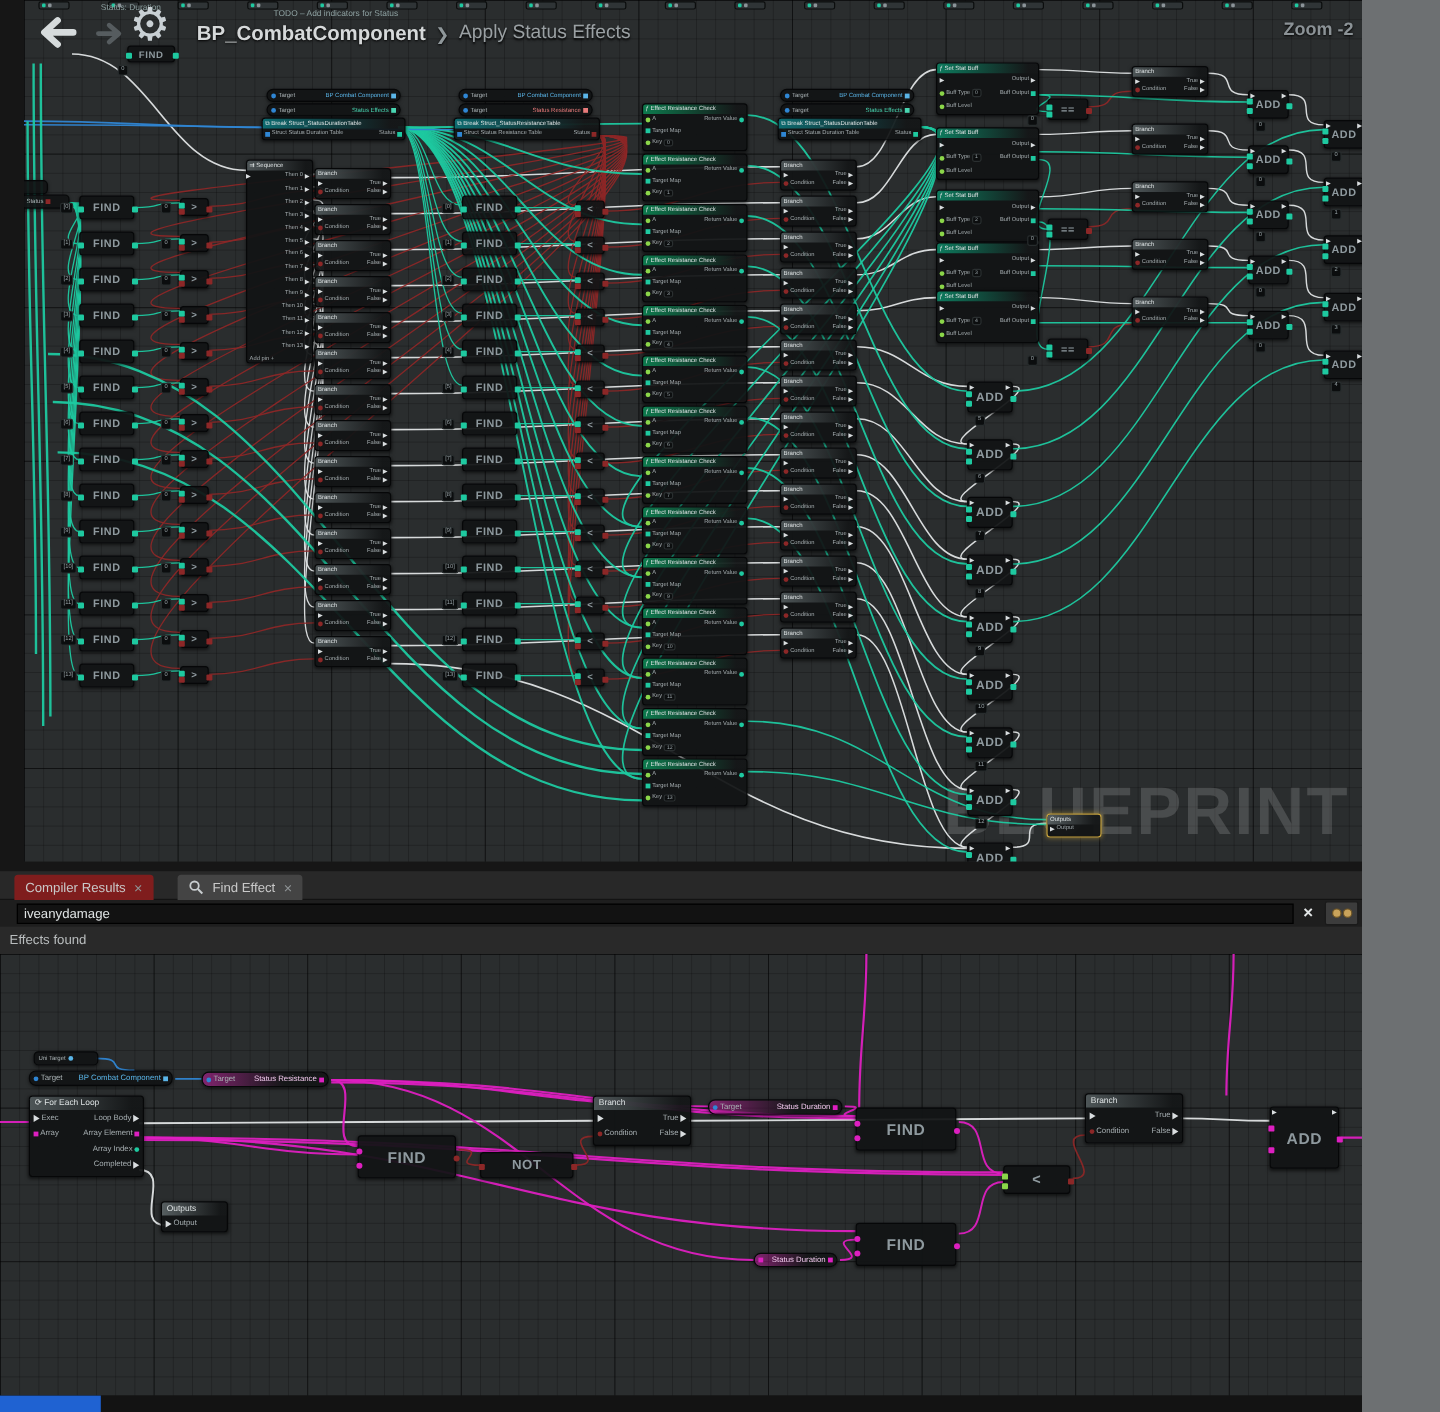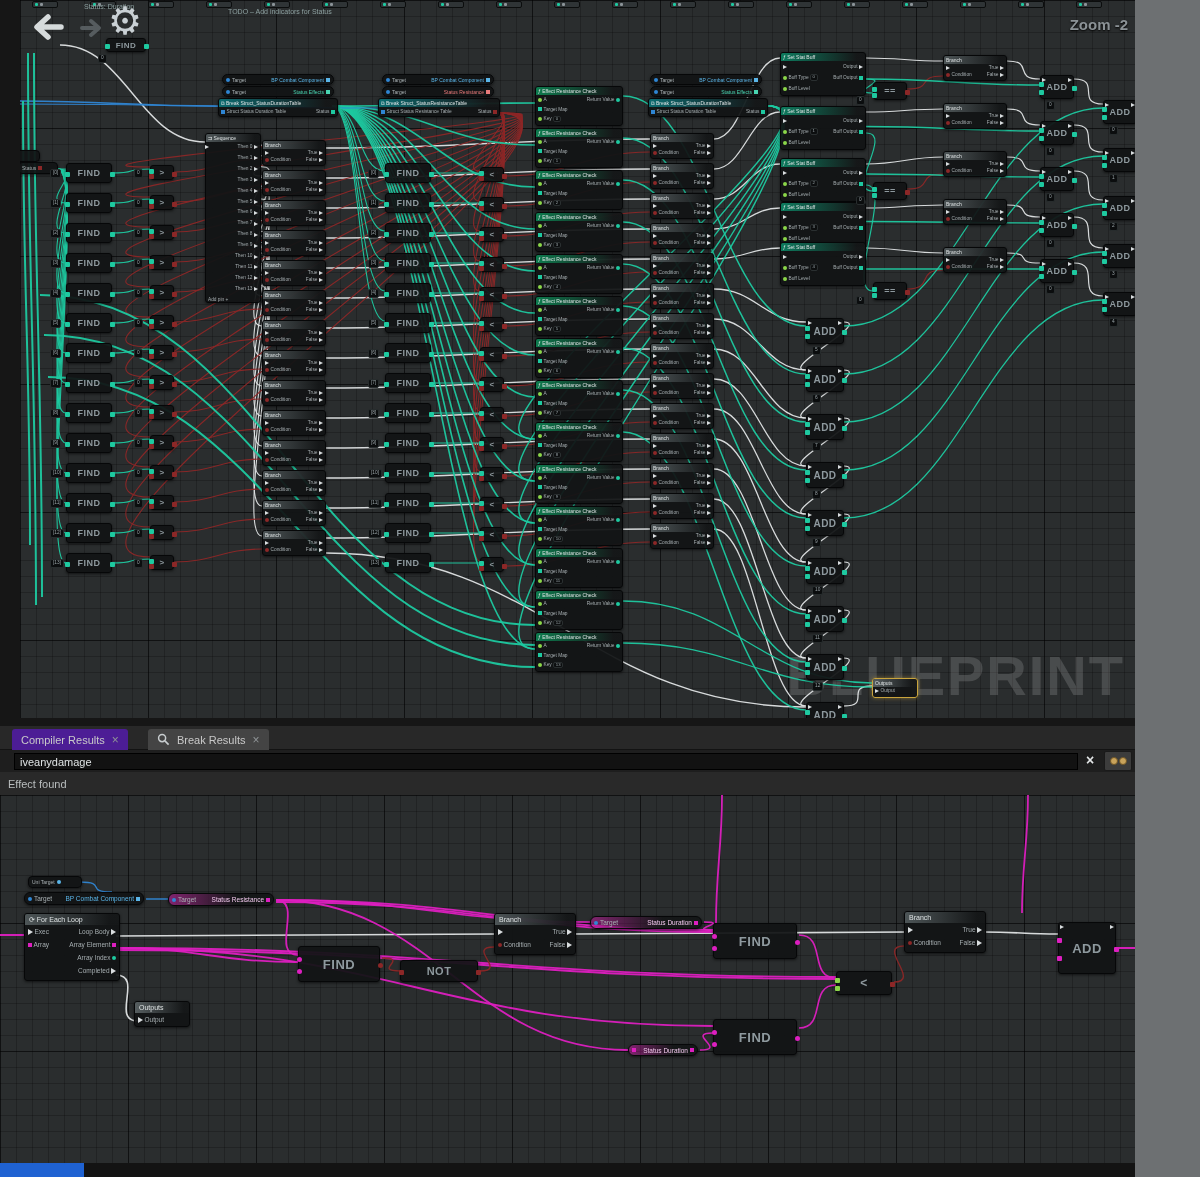--- a/index.html
+++ b/index.html
@@ -2426,48 +2426,53 @@
     <svg width="38" height="30" viewBox="0 0 38 30">
       <path d="M33 15 H12 M20 5 L9 15 L20 25" stroke="#d6dbdc" stroke-width="5.5" fill="none" stroke-linecap="round" stroke-linejoin="round"></path>
     </svg>
   </div>
   <div class="tool-abs" style="left:78px;top:18px">
     <svg width="26" height="20" viewBox="0 0 26 20">
       <path d="M4 10 H19 M13 3 L21 10 L13 17" stroke="#565c5f" stroke-width="4" fill="none" stroke-linecap="round" stroke-linejoin="round"></path>
     </svg>
   </div>
   <div class="tool-abs gear" style="left:108px;top:2px">⚙</div>
+  <div class="tool-abs ttl" style="left:164px;top:18px">
+    <span class="t1">BP_CombatComponent</span>
+    <span class="sep">❯</span>
+    <span class="t2">Apply Status Effects</span>
+  </div>
   <div class="tool-abs zoomlab" style="right:72px;top:16px">Zoom -2</div>
 </div>
 
 <div class="panelbar" id="tabsbar">
-  <div class="tab" style="left:12px;background:#4c1d95">
+  <div class="tab" style="left:12px;background:#7f1d1d">
     <span>Compiler Results</span>
     <span class="tabx">×</span>
   </div>
   <div class="tab" style="left:148px;background:#444444">
     <svg width="13" height="13" viewBox="0 0 14 14">
       <circle cx="5.5" cy="5.5" r="3.8" stroke="#c8cdcf" stroke-width="1.6" fill="none"></circle>
       <path d="M8.5 8.5 L12.5 12.5" stroke="#c8cdcf" stroke-width="1.8"></path>
     </svg>
-    <span>Break Results</span>
+    <span>Find Effect</span>
     <span class="tabx">×</span>
   </div>
 </div>
 
 <div class="panelbar" id="searchrow"></div>
 <input id="searchbox" value="iveanydamage" style="">
 <span id="clearx">×</span>
 <div id="binocbtn">
     <i></i>
     <i></i>
   </div>
 
 <div class="panelbar" id="resultsrow">
-  <span>Effect found</span>
+  <span>Effects found</span>
 </div>
 
 <div class="graph" id="graph-bottom">
     <svg width="1135" height="368" class="wires">
       <path d="M116,141 C287,141 325,139 496,139" stroke="#e0e4e5" stroke-width="1.6" fill="none" opacity="0.95"></path>
       <path d="M574,139 C723.4,139 756.6,137 906,137" stroke="#e0e4e5" stroke-width="1.6" fill="none" opacity="0.95"></path>
       <path d="M984,137 C1017.3,137 1024.7,139 1058,139" stroke="#e0e4e5" stroke-width="1.6" fill="none" opacity="0.95"></path>
       <path d="M116,180 C144,180 110,226 138,226" stroke="#e0e4e5" stroke-width="1.6" fill="none" opacity="0.95"></path>
       <path d="M80,87 C108,87 84,97 112,97" stroke="#2f86d4" stroke-width="1.4" fill="none" opacity="0.95"></path>
       <path d="M146,104 C174,104 140,104 168,104" stroke="#2f86d4" stroke-width="1.4" fill="none" opacity="0.95"></path>

